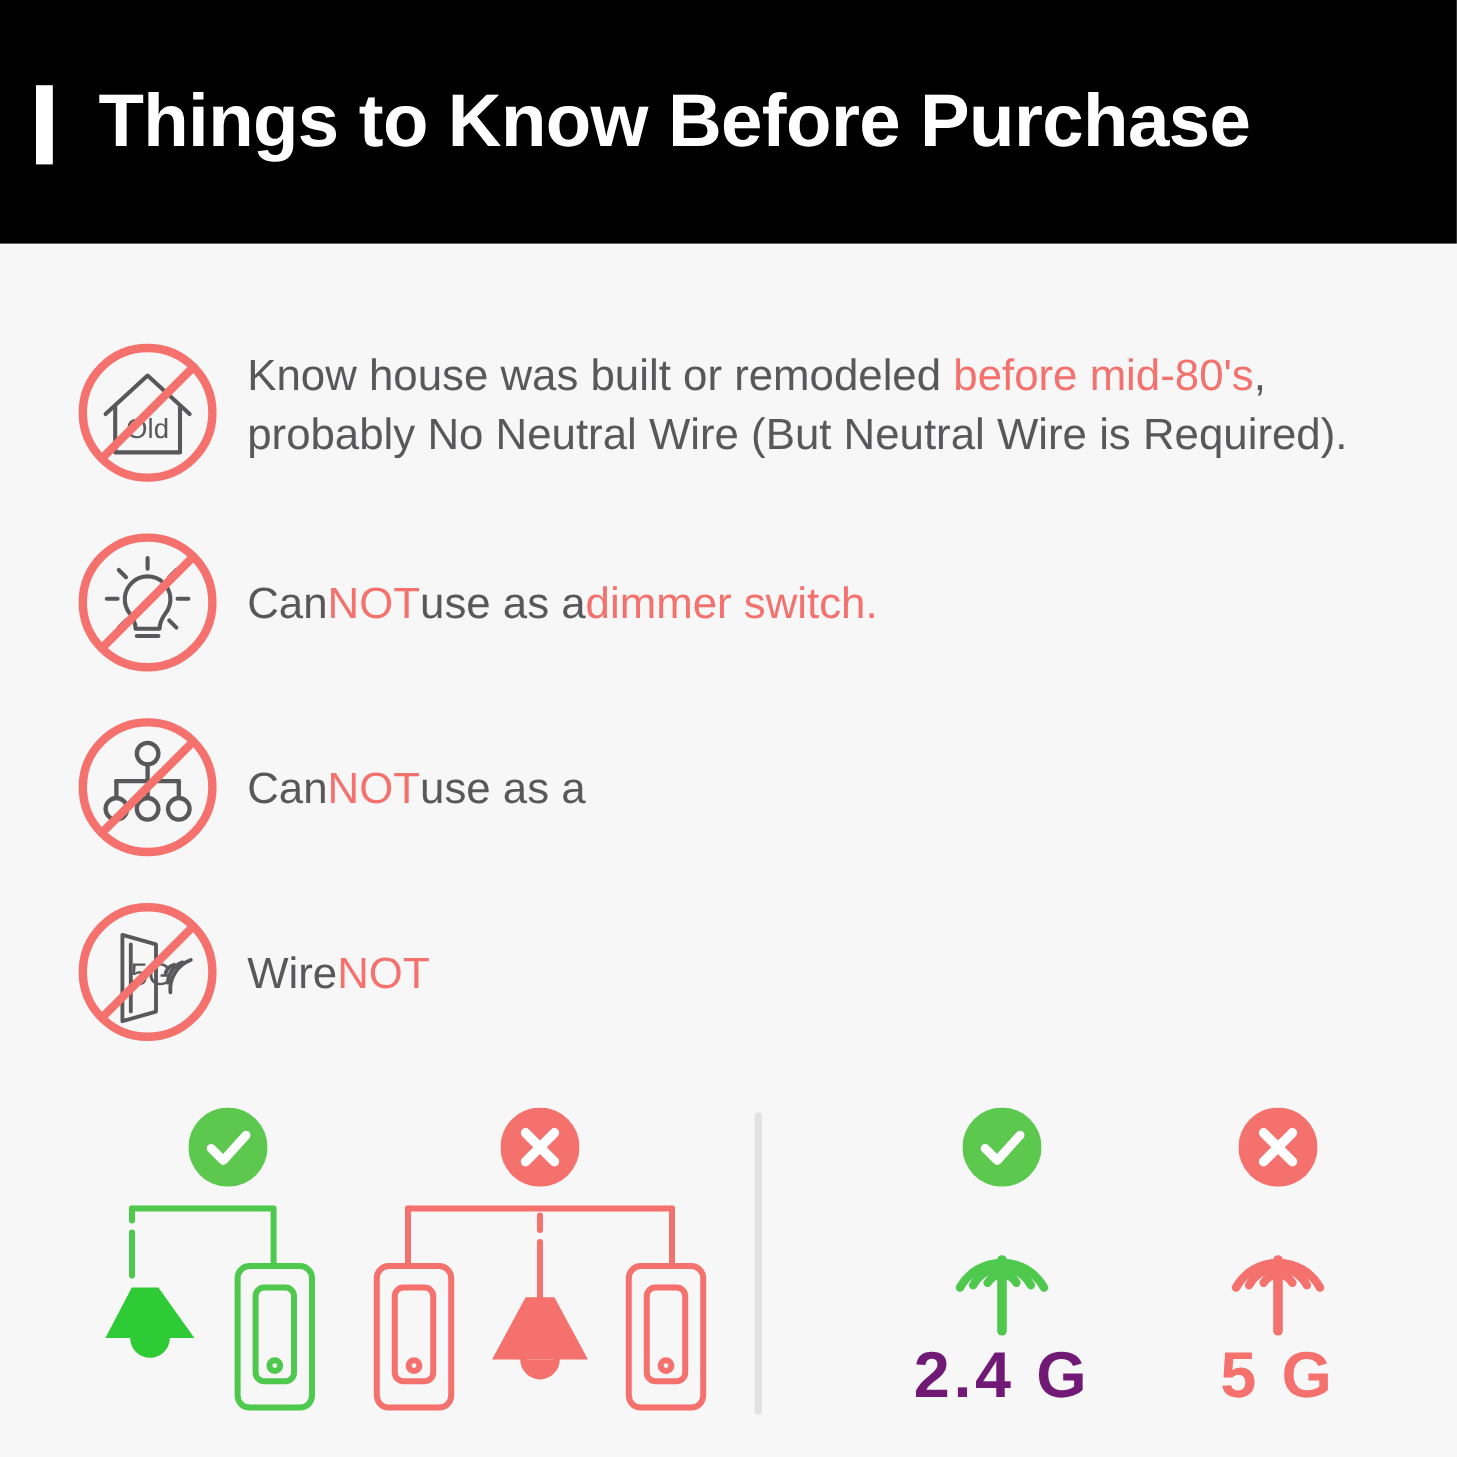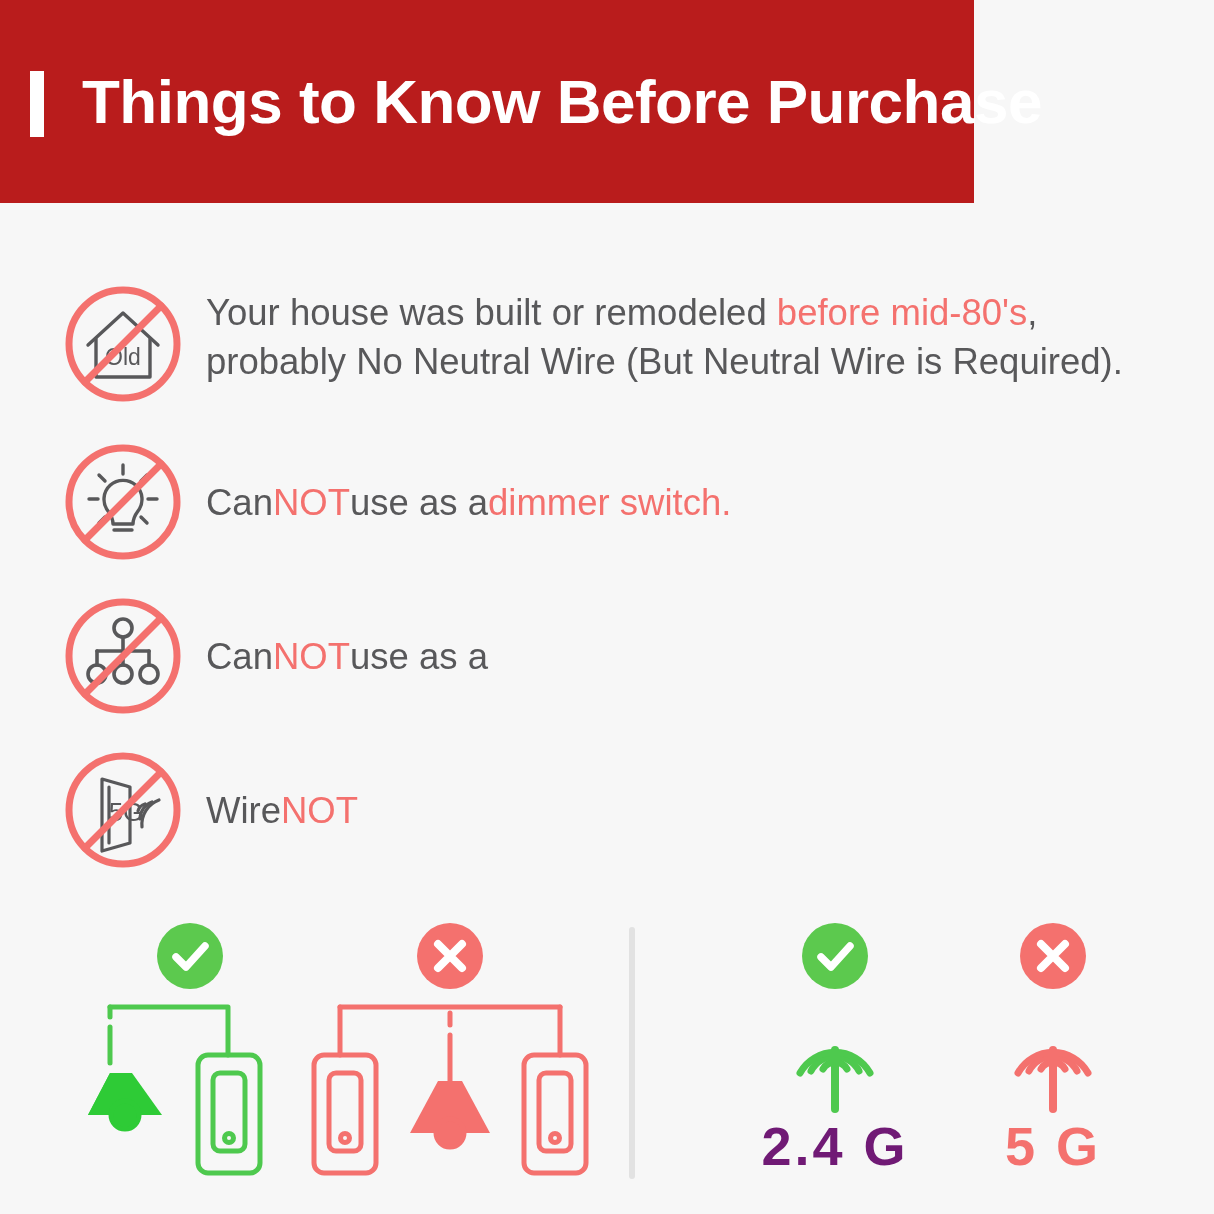--- a/index.html
+++ b/index.html
@@ -14,23 +14,23 @@
     font-family: "Liberation Sans", sans-serif;
     overflow: hidden;
     position: relative;
   }
 
   
   .header-banner {
     position: absolute;
     left: 0;
     top: 0;
-    width: 974px;
+    width: 1214px;
     height: 203px;
-    background: #b91c1c;
+    background: #000000;
     display: flex;
     align-items: center;
     box-sizing: border-box;
     padding-left: 30px;
   }
   .header-marker {
     width: 14px;
     height: 66px;
     background: #ffffff;
     flex: 0 0 auto;
@@ -139,21 +139,21 @@
     letter-spacing: 3px;
     white-space: nowrap;
     line-height: 1;
   }
   .label-green { color: #701a75; }
   .label-red { color: #f4716e; }
 
   .fig-ok-single { left: 60px; top: 18px; width: 260px; height: 270px; }
   .fig-x-multi   { left: 300px; top: 18px; width: 300px; height: 270px; }
   .fig-24g       { left: 60px; top: 18px; width: 280px; height: 290px; }
-  .fig-5g        { left: 288px; top: 18px; width: 260px; height: 290px; }
+  .fig-5g        { left: 300px; top: 18px; width: 260px; height: 290px; }
 </style>
 </head>
 <body>
 
 <div class="header-banner">
   <div class="header-marker"></div>
   <div class="header-title">Things to Know Before Purchase</div>
 </div>
 
 <div class="bullets">
@@ -164,21 +164,21 @@
 
         <path d="M26 62 L61 30 L96 62" fill="none" stroke="#58585a" stroke-width="3.4" stroke-linejoin="round" stroke-linecap="round"></path>
         <path d="M34 56 L34 94 L88 94 L88 56" fill="none" stroke="#58585a" stroke-width="3.4" stroke-linejoin="round" stroke-linecap="round"></path>
         <text x="61" y="82" font-family="'Liberation Sans', sans-serif" font-size="23" fill="#58585a" text-anchor="middle">Old</text>
 
         <circle cx="61" cy="61" r="54" fill="none" stroke="#f4716e" stroke-width="7"></circle>
         <line x1="23" y1="99" x2="99" y2="23" stroke="#f4716e" stroke-width="7" stroke-linecap="round"></line>
       </svg>
     </div>
     <div class="bullet-text">
-      <span>Your house was built or remodeled </span><span class="hl">before mid-80's</span><span>, probably No Neutral Wire (But Neutral Wire is Required).</span>
+      <span>Know house was built or remodeled </span><span class="hl">before mid-80's</span><span>, probably No Neutral Wire (But Neutral Wire is Required).</span>
     </div>
   </div>
 
   <div class="bullet-row row-2">
     <div class="bullet-icon">
       <svg width="122" height="122" viewBox="0 0 122 122">
 
         <path d="M46 70 A19 19 0 1 1 76 70 C73 74 71 78 71 83 L51 83 C51 78 49 74 46 70 Z" fill="none" stroke="#58585a" stroke-width="3.4" stroke-linejoin="round"></path>
         <line x1="52" y1="89" x2="70" y2="89" stroke="#58585a" stroke-width="3.4" stroke-linecap="round"></line>
 

